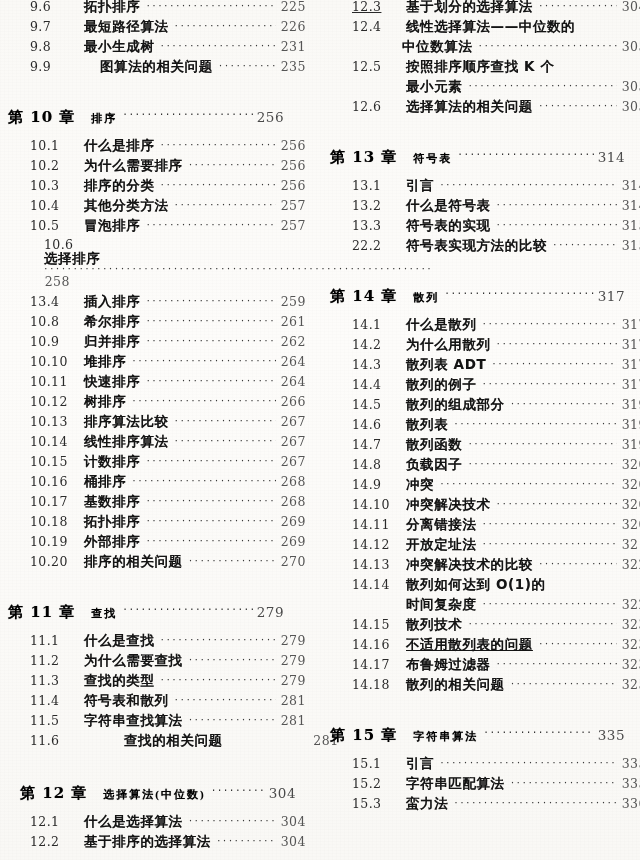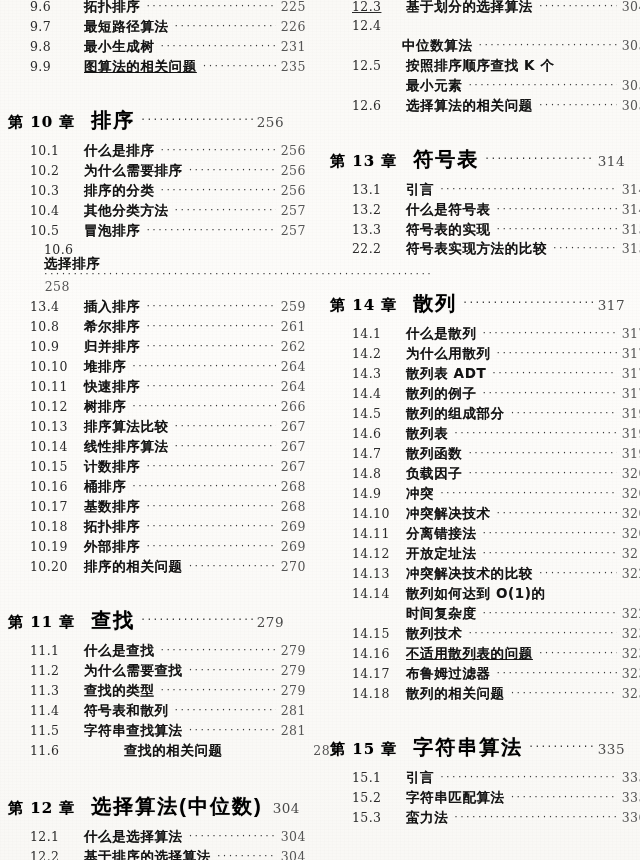--- a/index.html
+++ b/index.html
@@ -102,22 +102,22 @@
   .chap .ch-label {
     font-family: "DejaVu Serif", serif;
     font-size: 15px;
     font-weight: 700;
     letter-spacing: 1px;
     flex: 0 0 auto;
     white-space: nowrap;
     text-shadow: 0 0 .7px rgba(0,0,0,.5);
   }
   .chap .ch-title {
-    font-family: Liberation Sans, sans-serif;
-    font-size: 20px;
+    font-family: Liberation Serif, serif;
+    font-size: 11px;
     font-weight: 700;
     letter-spacing: 2px;
     margin-left: 16px;
     flex: 0 0 auto;
     white-space: nowrap;
     text-shadow: 0 0 .7px rgba(0,0,0,.5);
   }
   .chap .leader { font-size: 11.5px; top: -3px; color: #333; }
   .chap .pg { font-size: 13.5px; color: #4a4a4a; }
 
@@ -152,21 +152,21 @@
         <span class="pg">226</span>
       </div>
       <div class="entry sec" style="margin: 0px 0px 6.5px; padding-left: 22px;">
         <span class="num" style="min-width: 40px;">9.8</span>
         <span class="title" style="margin-left: 14px;">最小生成树</span>
         <span class="leader">··································································</span>
         <span class="pg">231</span>
       </div>
       <div class="entry sec" style="margin: 0px 0px 6.5px; padding-left: 22px;">
         <span class="num" style="min-width: 40px;">9.9</span>
-        <span class="title" style="margin-left: 14px; text-decoration: underline;">图算法的相关问题</span>
+        <span class="title" style="margin-left: 30px;">图算法的相关问题</span>
         <span class="leader">··································································</span>
         <span class="pg">235</span>
       </div>
       <div class="spacer" style="height: 26px;"></div>
       <div class="entry chap" style="margin: 4px 0px 2px;">
         <span class="ch-label">第 10 章</span>
         <span class="ch-title">排序</span>
         <span class="leader">··································································</span>
         <span class="pg">256</span>
       </div>
@@ -329,21 +329,21 @@
         <span class="leader">··································································</span>
         <span class="pg">281</span>
       </div>
       <div class="entry sec" style="margin: 0px 0px 6.5px; padding-left: 22px; gap: 40px;">
         <span class="num" style="min-width: 40px;">11.6</span>
         <span class="title" style="margin-left: 14px;">查找的相关问题</span>
         <span class="leader">··································································</span>
         <span class="pg">281</span>
       </div>
       <div class="spacer" style="height: 28px;"></div>
-      <div class="entry chap" style="margin: 4px 0px 2px;">
+      <div class="entry chap" style="margin: 4px 12px 2px;">
         <span class="ch-label">第 12 章</span>
         <span class="ch-title">选择算法(中位数)</span>
         <span class="leader">··································································</span>
         <span class="pg">304</span>
       </div>
       <div class="spacer" style="height: 12px;"></div>
       <div class="entry sec" style="margin: 0px 0px 6.5px; padding-left: 22px;">
         <span class="num" style="min-width: 40px;">12.1</span>
         <span class="title" style="margin-left: 14px;">什么是选择算法</span>
         <span class="leader">··································································</span>
@@ -358,20 +358,21 @@
     </div>
   <div class="col col-right" id="col-right">
       <div class="entry sec" style="margin: 0px 0px 6.5px; padding-left: 22px;">
         <span class="num" style="min-width: 40px; text-decoration: underline;">12.3</span>
         <span class="title" style="margin-left: 14px;">基于划分的选择算法</span>
         <span class="leader">··································································</span>
         <span class="pg">304</span>
       </div>
       <div class="entry sec noleader" style="margin: 0px 0px 6.5px; padding-left: 22px;">
         <span class="num" style="min-width: 40px;">12.4</span>
+        <span class="title" style="margin-left: 14px;">线性选择算法——中位数的</span>
         <span class="leader"></span>
         <span class="pg"></span>
       </div>
       <div class="entry sec cont" style="margin: 0px 0px 6.5px; padding-left: 22px;">
         <span class="num" style="min-width: 40px;">12.4</span>
         <span class="title" style="margin-left: 10px;">中位数算法</span>
         <span class="leader">··································································</span>
         <span class="pg">305</span>
       </div>
       <div class="entry sec noleader" style="margin: 0px 0px 6.5px; padding-left: 22px;">
@@ -413,21 +414,21 @@
         <span class="pg">314</span>
       </div>
       <div class="entry sec" style="margin: 0px 0px 6.5px; padding-left: 22px;">
         <span class="num" style="min-width: 40px;">13.3</span>
         <span class="title" style="margin-left: 14px;">符号表的实现</span>
         <span class="leader">··································································</span>
         <span class="pg">315</span>
       </div>
       <div class="entry sec" style="margin: 0px 0px 6.5px; padding-left: 22px;">
         <span class="num" style="min-width: 40px;">22.2</span>
-        <span class="title" style="margin-left: 14px; font-family: Liberation Mono, monospace;">符号表实现方法的比较</span>
+        <span class="title" style="margin-left: 14px;">符号表实现方法的比较</span>
         <span class="leader">··································································</span>
         <span class="pg">315</span>
       </div>
       <div class="spacer" style="height: 26px;"></div>
       <div class="entry chap" style="margin: 4px 0px 2px;">
         <span class="ch-label">第 14 章</span>
         <span class="ch-title">散列</span>
         <span class="leader">··································································</span>
         <span class="pg">317</span>
       </div>

